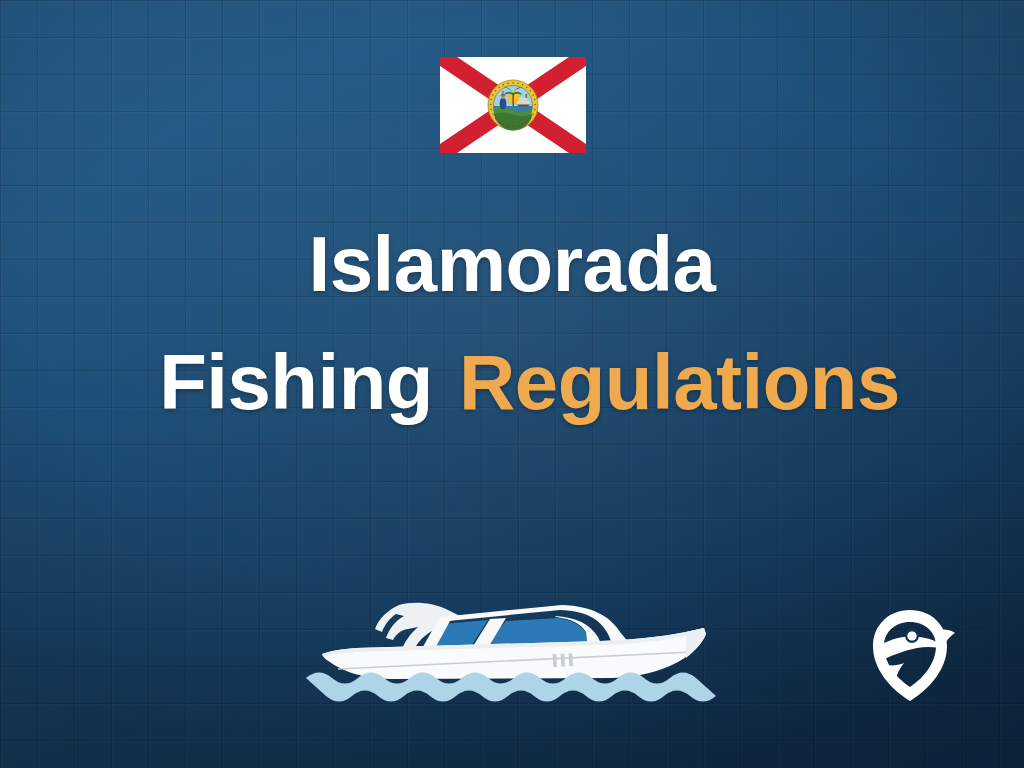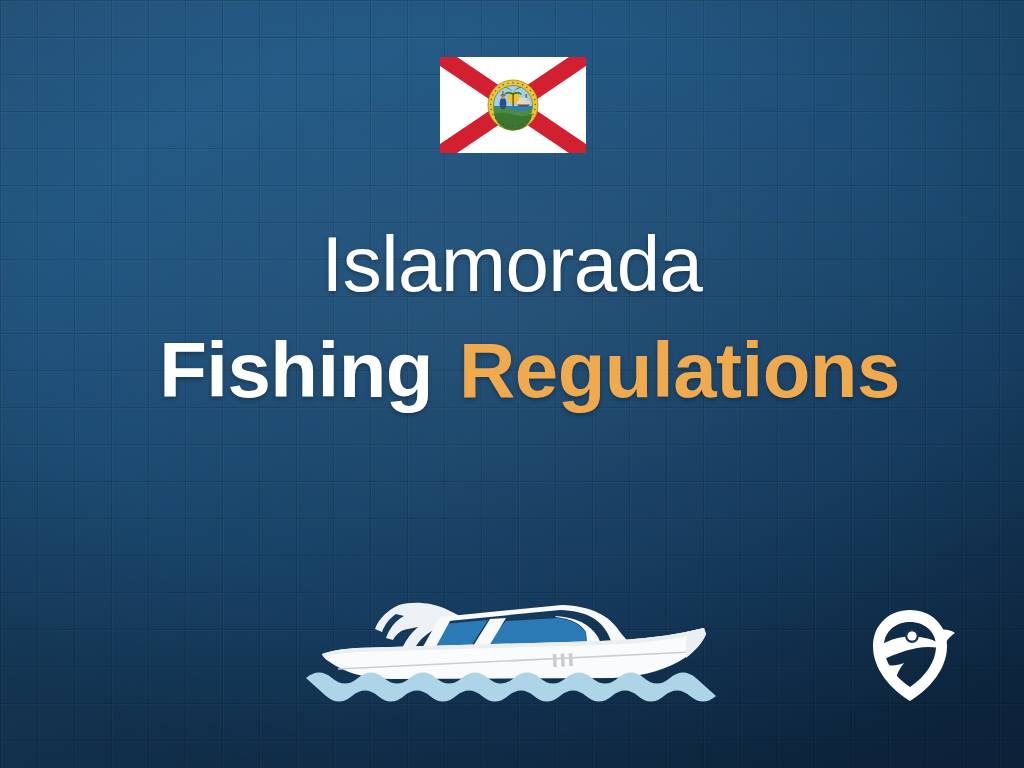--- a/index.html
+++ b/index.html
@@ -60,33 +60,33 @@
 
   
   #headline-block {
     position:absolute;
     left:0; top:225px;
     width:1024px;
     text-align:center;
   }
   .line-1 {
     font-size:78px;
-    font-weight:normal;
+    font-weight:bold;
     color:#ffffff;
     line-height:1.0;
     letter-spacing:-0.5px;
     text-shadow:0 2px 5px rgba(0,0,0,0.30);
     white-space:nowrap;
   }
   .line-2 {
     font-size:78px;
     font-weight:bold;
     line-height:1.0;
     letter-spacing:-0.5px;
-    margin-top:28px;
+    margin-top:40px;
     text-shadow:0 2px 5px rgba(0,0,0,0.30);
     white-space:nowrap;
     padding-left:35px;
   }
   .w-white { color:#ffffff; }
   .w-orange { color:#efa94e; }
 
   #subtitle {
     position:absolute;
     left:0; top:469px;

